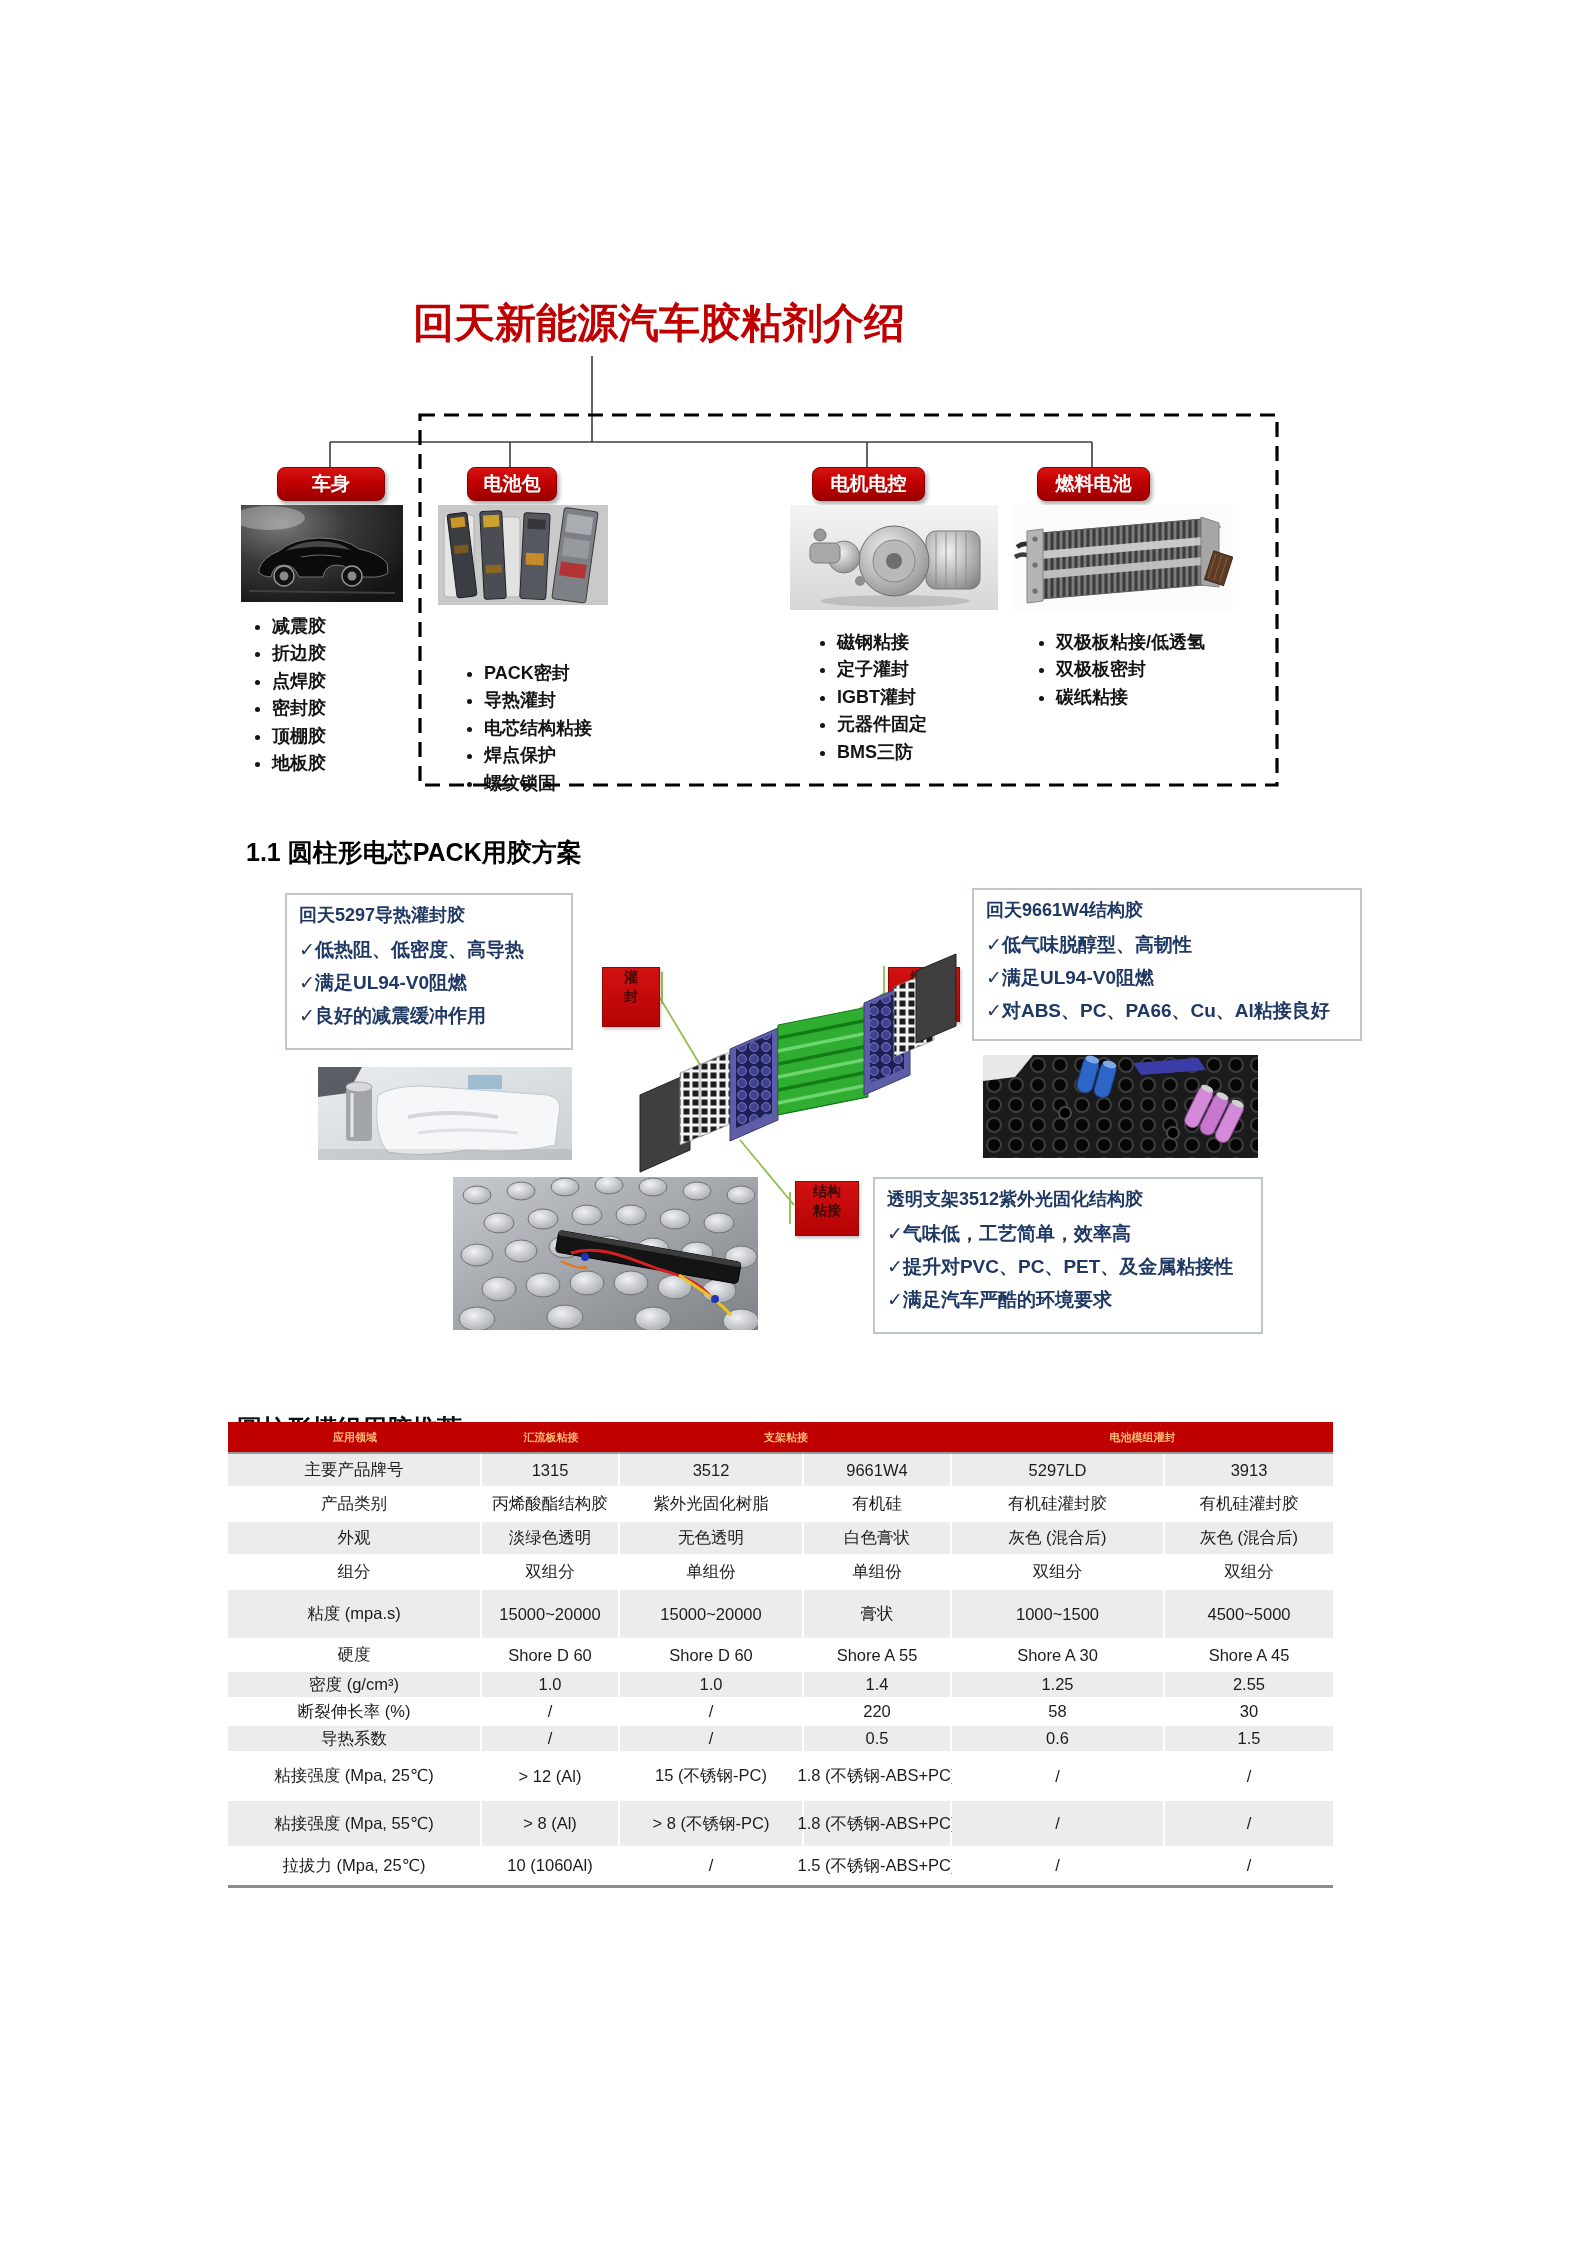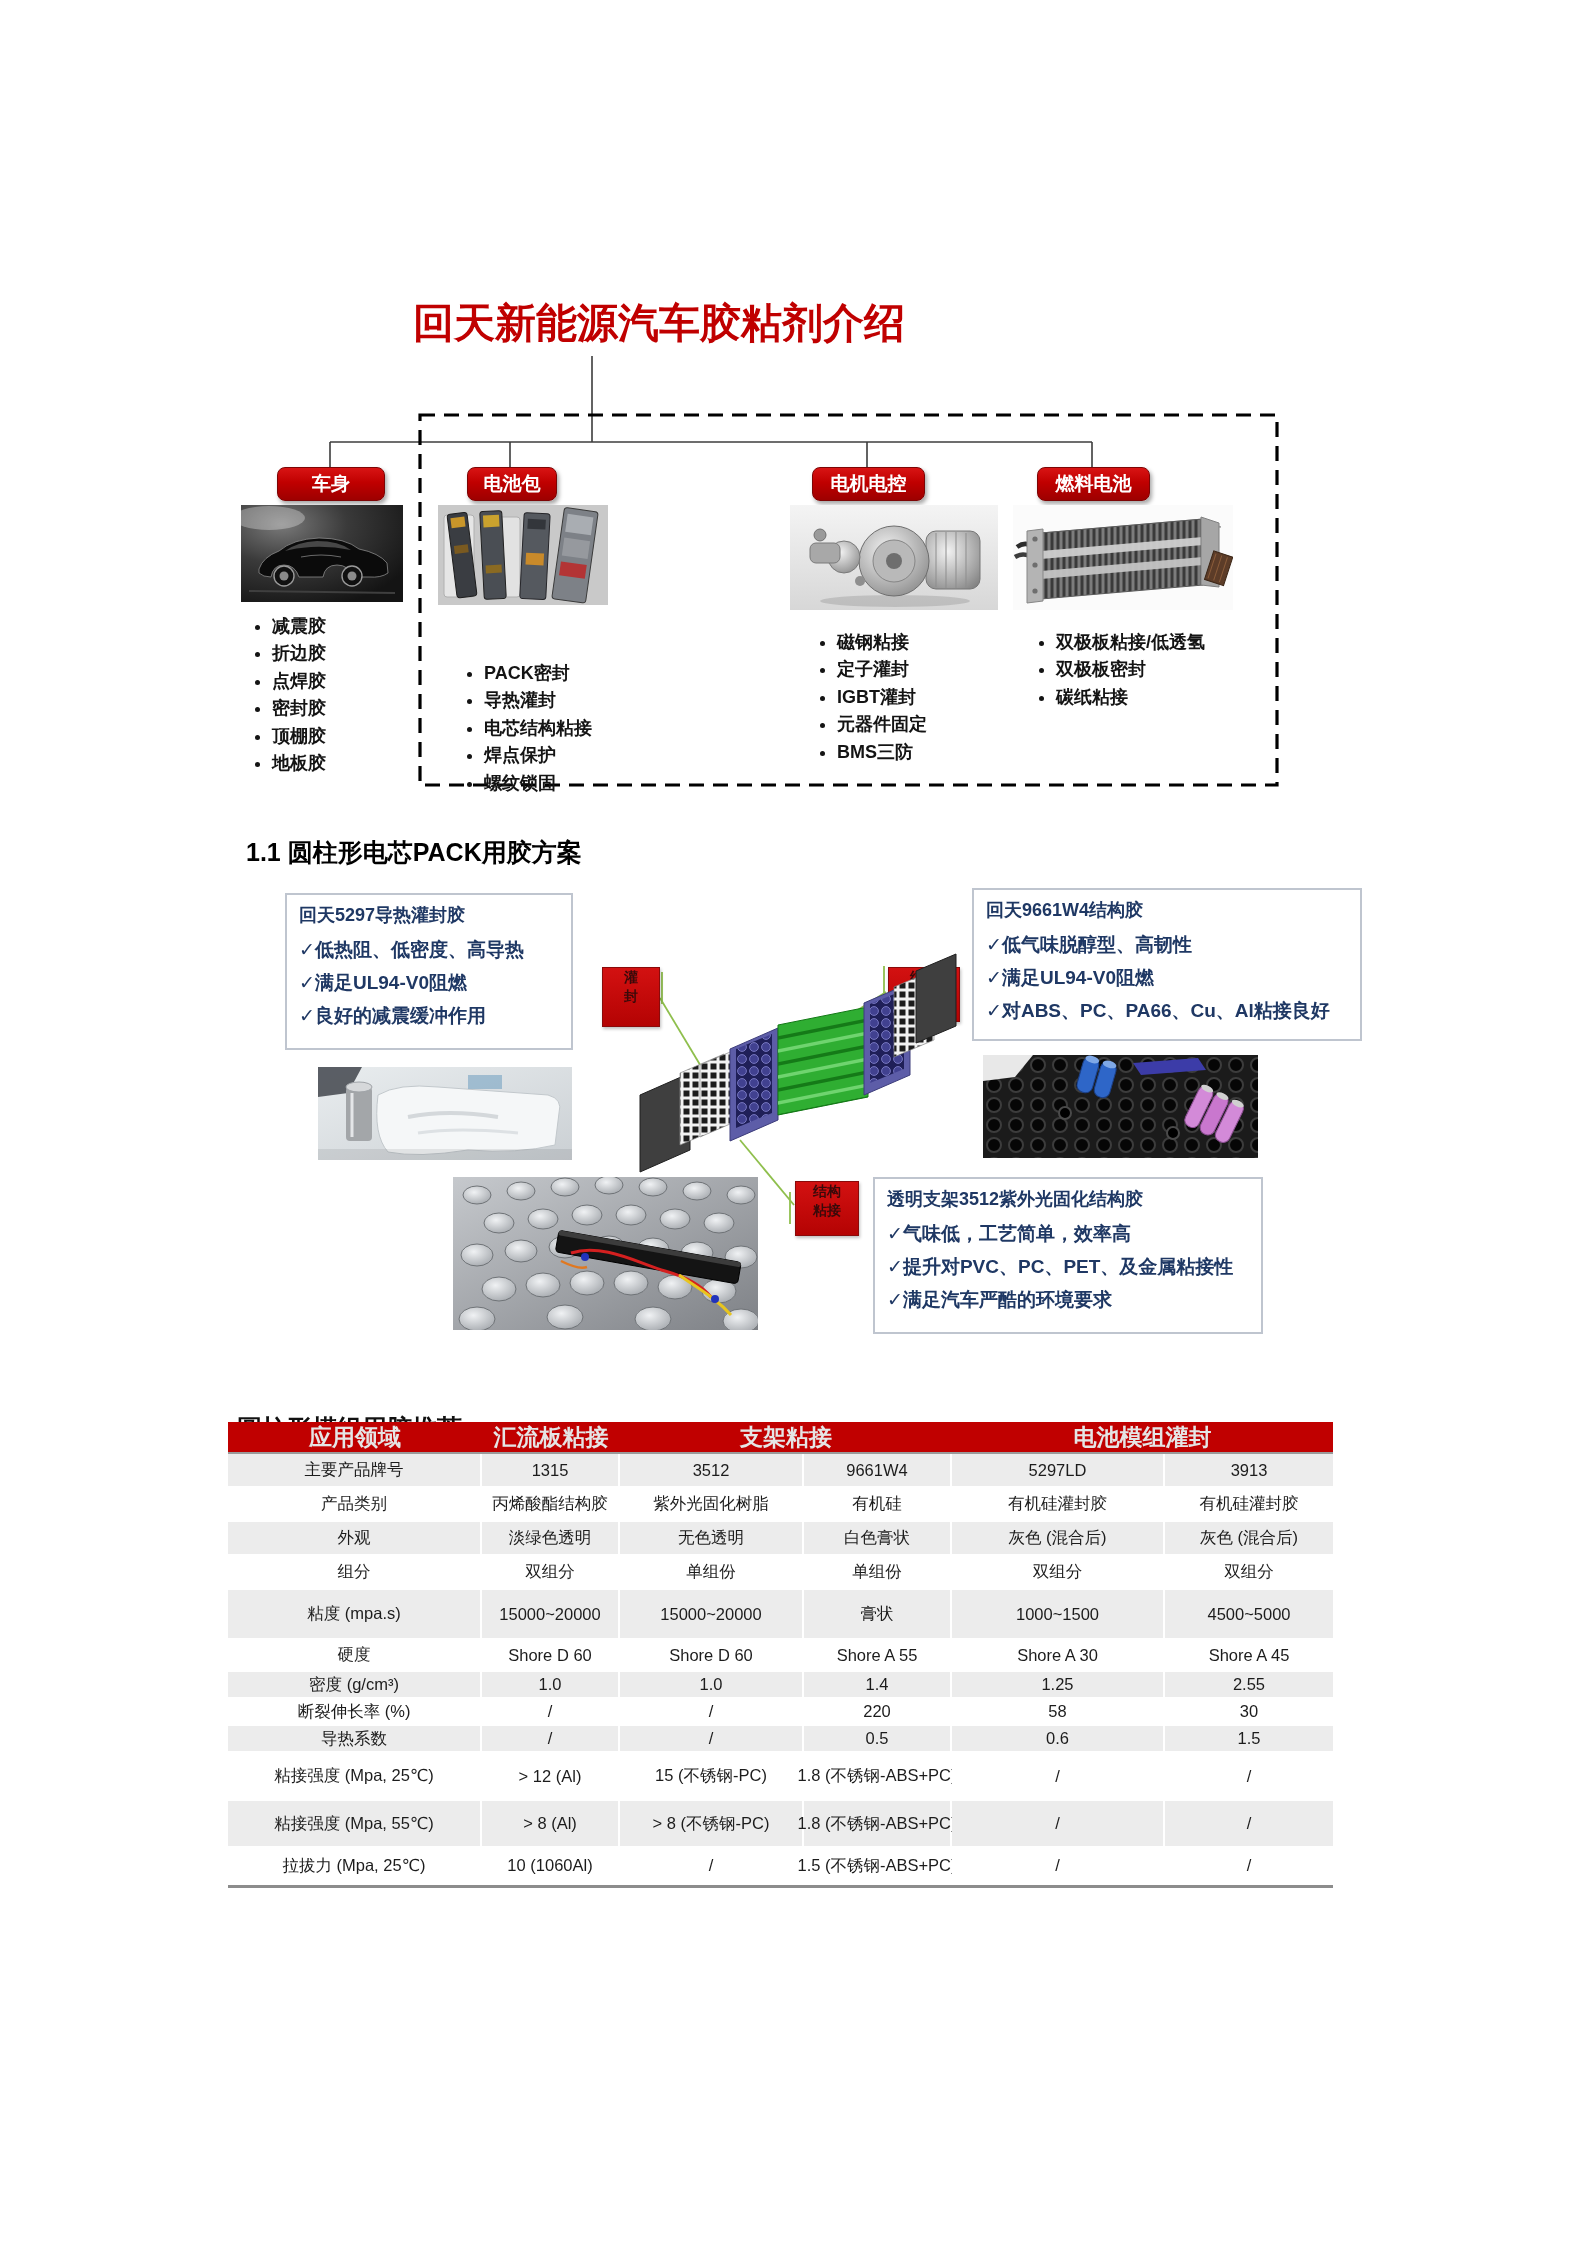--- a/index.html
+++ b/index.html
@@ -73,21 +73,21 @@
     font-family:"Liberation Serif","DejaVu Serif",serif;
     font-size:14px;line-height:19px;box-shadow:1px 2px 3px rgba(0,0,0,.25);
   }
 
   
   .table{position:absolute;left:228px;top:1422px;width:1105px;}
   .thead{
     display:grid;grid-template-columns:254px 138px 332px 381px;height:30px;
     background:var(--accent-red);border-bottom:2px solid #9a9a9a;
   }
-  .th{display:flex;align-items:center;justify-content:center;color:#e5e5e5;font-size:23px;font-weight:bold;}
+  .th{display:flex;align-items:center;justify-content:center;color:#fdba74;font-size:11px;font-weight:bold;}
   .tbody{border-bottom:3px solid #8c8c8c;}
   .tr{display:grid;grid-template-columns:254px 138px 184px 148px 213px 168px;}
   .cells{display:contents;}
   .td{
     display:flex;align-items:center;justify-content:center;text-align:center;
     font-size:16.5px;color:#1c1c1c;box-sizing:border-box;
     border-right:2px solid #fff;border-bottom:2px solid #fff;padding:0 3px;
     background:#fff;white-space:nowrap;
   }
   .cells .td:last-child{border-right:none;}

